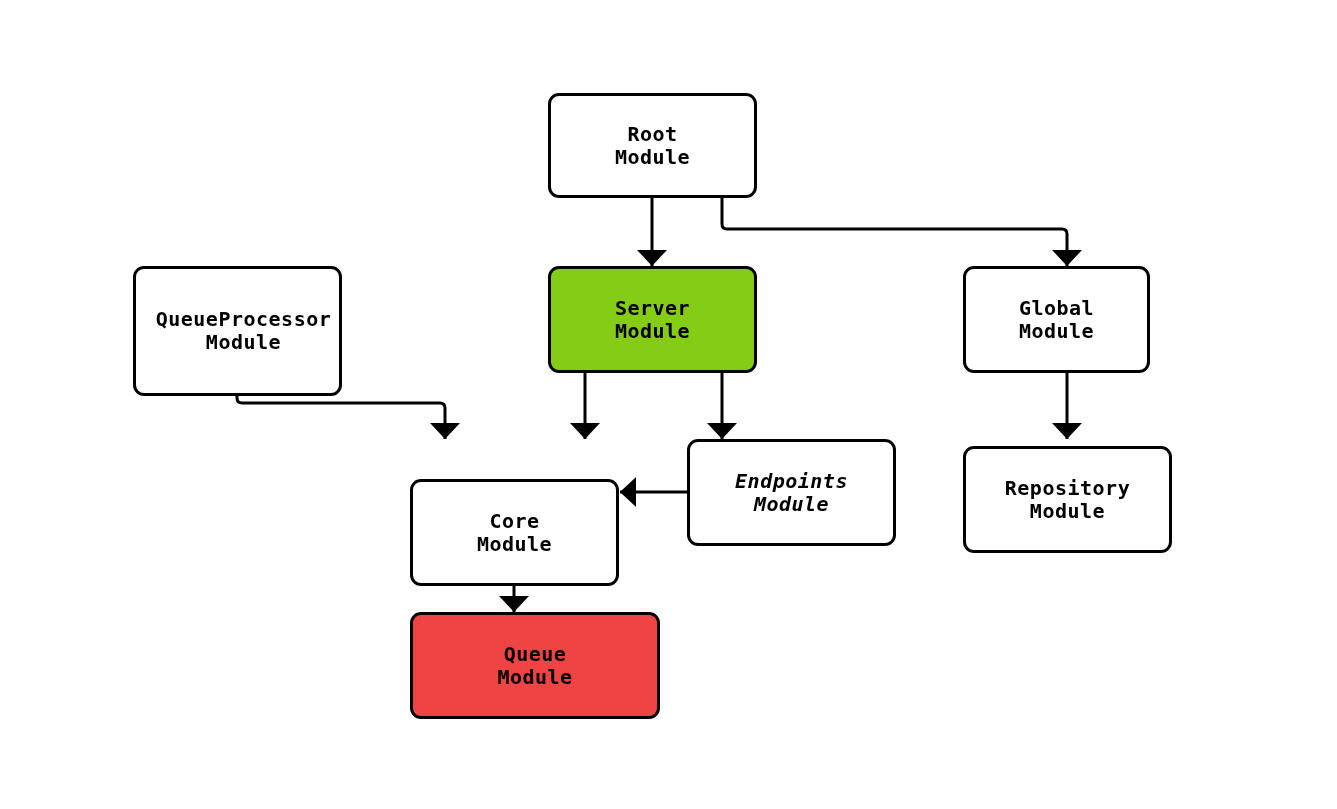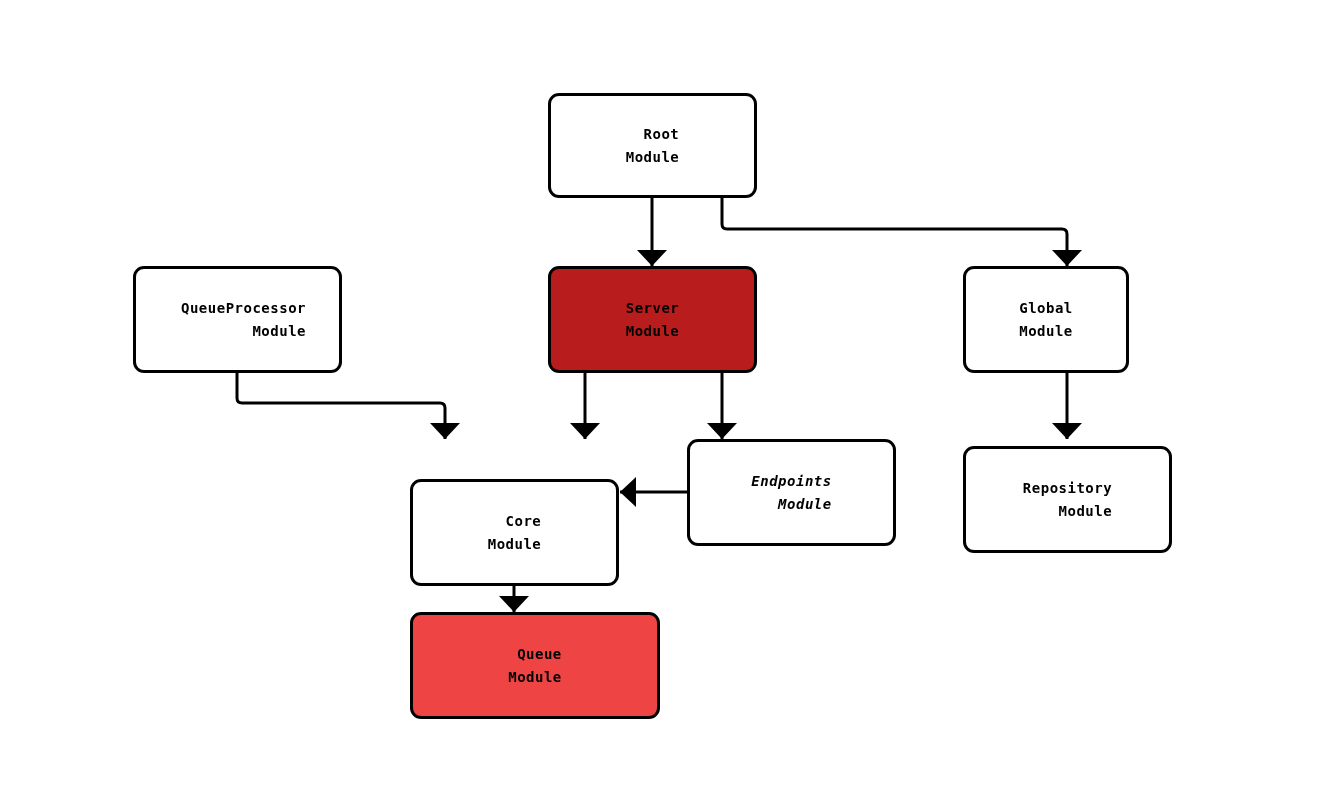--- a/index.html
+++ b/index.html
@@ -47,25 +47,24 @@
     border-radius: 11px;
     background: #ffffff;
     display: flex;
     align-items: center;
     justify-content: center;
     text-align: center;
   }
   .node .node-label {
     white-space: pre-line;
     font-weight: bold;
-    font-size: 14px;
+    font-size: 20px;
     line-height: 23px;
     color: #000000;
     letter-spacing: 0.5px;
-    text-align: right;
   }
 </style>
 </head>
 <body>
 
 <div class="diagram-canvas">
   <svg class="edges-layer" width="1337" height="809" viewBox="0 0 1337 809" xmlns="http://www.w3.org/2000/svg">
     <defs>
       <marker id="arrowhead" markerUnits="userSpaceOnUse" markerWidth="18" markerHeight="32" refX="16" refY="15" orient="auto">
         <path d="M0,0 L16,15 L0,30 Z" fill="#000000"></path>
@@ -80,29 +79,29 @@
         <path class="edge" d="M 687 492 L 620 492" stroke="#000000" marker-end="url(#arrowhead)"></path>
         <path class="edge" d="M 1067 373 L 1067 439" stroke="#000000" marker-end="url(#arrowhead)"></path>
         <path class="edge" d="M 514 546 L 514 612" stroke="#000000" marker-end="url(#arrowhead)"></path>
       </g>
   </svg>
   <div class="nodes-layer">
       <div class="node" style="left: 548px; top: 93px; width: 209px; height: 105px; background: rgb(255, 255, 255); border-color: rgb(0, 0, 0);">
         <span class="node-label" style="color: rgb(0, 0, 0);">Root
 Module</span>
       </div>
-      <div class="node" style="left: 133px; top: 266px; width: 209px; height: 107px; background: rgb(255, 255, 255); border-color: rgb(0, 0, 0); padding-left: 12px;">
+      <div class="node" style="left: 133px; top: 266px; width: 209px; height: 130px; background: rgb(255, 255, 255); border-color: rgb(0, 0, 0); padding-left: 12px;">
         <span class="node-label" style="color: rgb(0, 0, 0);">QueueProcessor
 Module</span>
       </div>
-      <div class="node" style="left: 548px; top: 266px; width: 209px; height: 107px; background: #b91c1c; border-color: rgb(0, 0, 0);">
+      <div class="node" style="left: 548px; top: 266px; width: 209px; height: 107px; background: #84cc16; border-color: rgb(0, 0, 0);">
         <span class="node-label" style="color: rgb(0, 0, 0);">Server
 Module</span>
       </div>
-      <div class="node" style="left: 963px; top: 266px; width: 166px; height: 107px; background: rgb(255, 255, 255); border-color: rgb(0, 0, 0);">
+      <div class="node" style="left: 963px; top: 266px; width: 187px; height: 107px; background: rgb(255, 255, 255); border-color: rgb(0, 0, 0);">
         <span class="node-label" style="color: rgb(0, 0, 0);">Global
 Module</span>
       </div>
       <div class="node" style="left: 410px; top: 439px; width: 209px; height: 107px; background: rgb(255, 255, 255); border-color: rgb(0, 0, 0); margin-top: 40px;">
         <span class="node-label" style="color: rgb(0, 0, 0);">Core
 Module</span>
       </div>
       <div class="node" style="left: 687px; top: 439px; width: 209px; height: 107px; background: rgb(255, 255, 255); border-color: rgb(0, 0, 0); font-style: italic;">
         <span class="node-label" style="color: rgb(0, 0, 0);">Endpoints
 Module</span>

